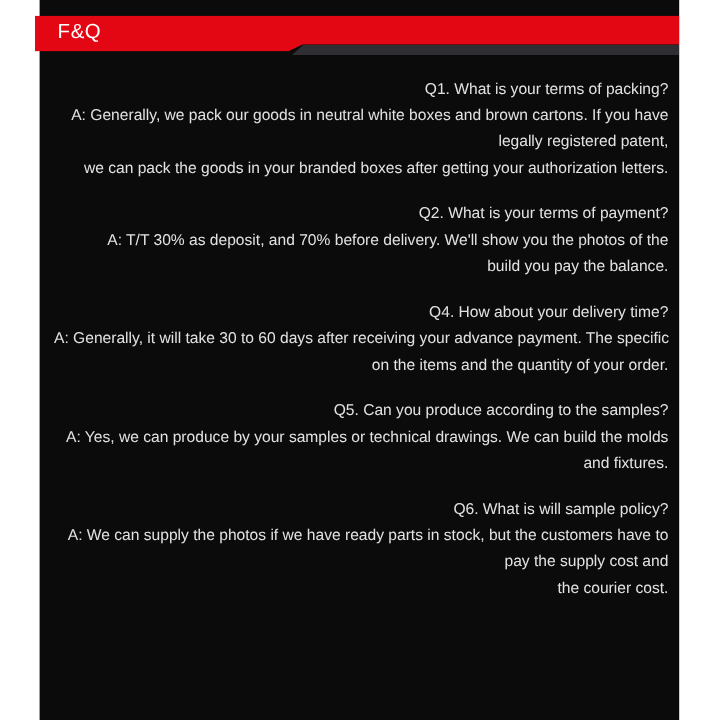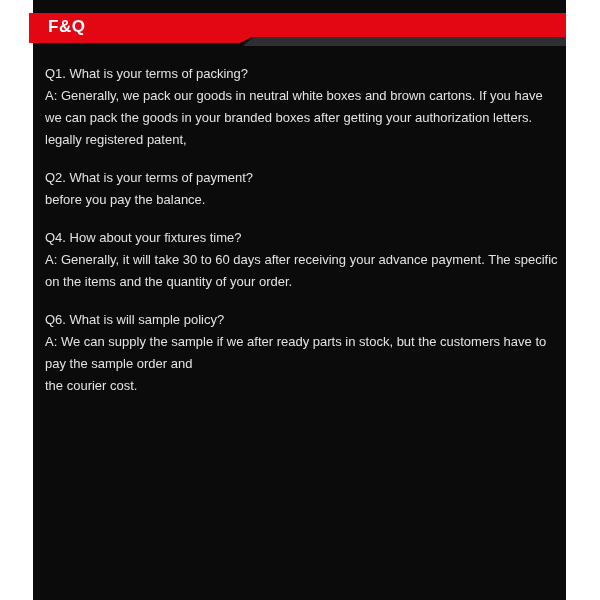--- a/index.html
+++ b/index.html
@@ -42,64 +42,71 @@
     height: 9px;
     background: #2e2e33;
     clip-path: polygon(10px 0, 100% 0, 100% 100%, 0 100%);
   }
   .header-title {
     position: absolute;
     left: 48px;
     top: 17px;
     color: #ffffff;
     font-size: 17px;
-    font-weight: bold;
+    font-weight: normal;
     letter-spacing: 0.5px;
     line-height: 20px;
   }
   .faq-list {
     position: absolute;
     left: 45px;
     top: 63px;
     width: 512px;
     color: #e2e2e2;
     font-size: 13px;
   }
   .faq-item {
     margin-bottom: 16px;
   }
   .q-line, .a-line {
     line-height: 22px;
     white-space: nowrap;
+    text-align: right;
   }
 </style>
 </head>
 <body>
 
 <div class="stage">
   <div class="panel"></div>
   <div class="ribbon-red"></div>
   <div class="ribbon-gray"></div>
   <div class="header-title">F&amp;Q</div>
   <div class="faq-list">
       <div class="faq-item">
         <div class="q-line">Q1. What is your terms of packing?</div>
         <div class="a-line">A: Generally, we pack our goods in neutral white boxes and brown cartons. If you have</div>
+        <div class="a-line">legally registered patent,</div>
         <div class="a-line">we can pack the goods in your branded boxes after getting your authorization letters.</div>
-        <div class="a-line">legally registered patent,</div>
       </div>
       <div class="faq-item">
         <div class="q-line">Q2. What is your terms of payment?</div>
-        <div class="a-line">before you pay the balance.</div>
+        <div class="a-line">A: T/T 30% as deposit, and 70% before delivery. We'll show you the photos of the</div>
+        <div class="a-line">build you pay the balance.</div>
       </div>
       <div class="faq-item">
-        <div class="q-line">Q4. How about your fixtures time?</div>
+        <div class="q-line">Q4. How about your delivery time?</div>
         <div class="a-line">A: Generally, it will take 30 to 60 days after receiving your advance payment. The specific</div>
         <div class="a-line">on the items and the quantity of your order.</div>
       </div>
       <div class="faq-item">
+        <div class="q-line">Q5. Can you produce according to the samples?</div>
+        <div class="a-line">A: Yes, we can produce by your samples or technical drawings. We can build the molds</div>
+        <div class="a-line">and fixtures.</div>
+      </div>
+      <div class="faq-item">
         <div class="q-line">Q6. What is will sample policy?</div>
-        <div class="a-line">A: We can supply the sample if we after ready parts in stock, but the customers have to</div>
-        <div class="a-line">pay the sample order and</div>
+        <div class="a-line">A: We can supply the photos if we have ready parts in stock, but the customers have to</div>
+        <div class="a-line">pay the supply cost and</div>
         <div class="a-line">the courier cost.</div>
       </div>
     </div>
 </div>
 
 </body></html>

